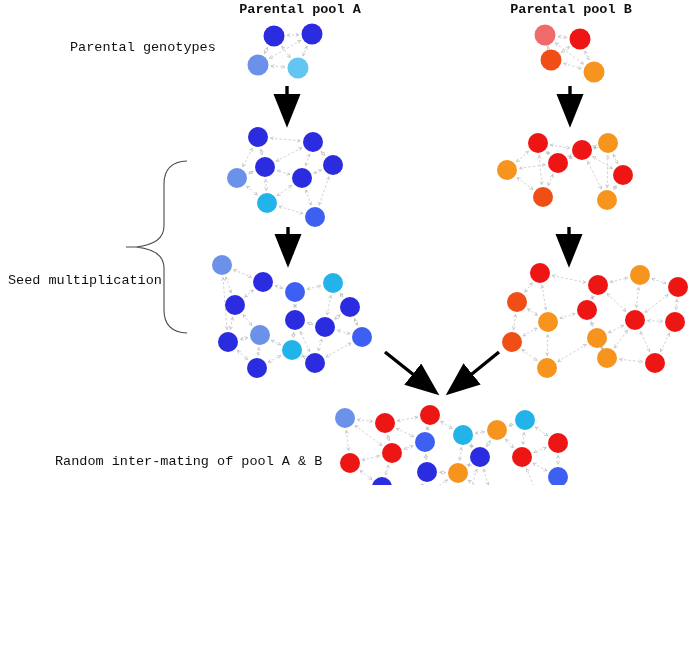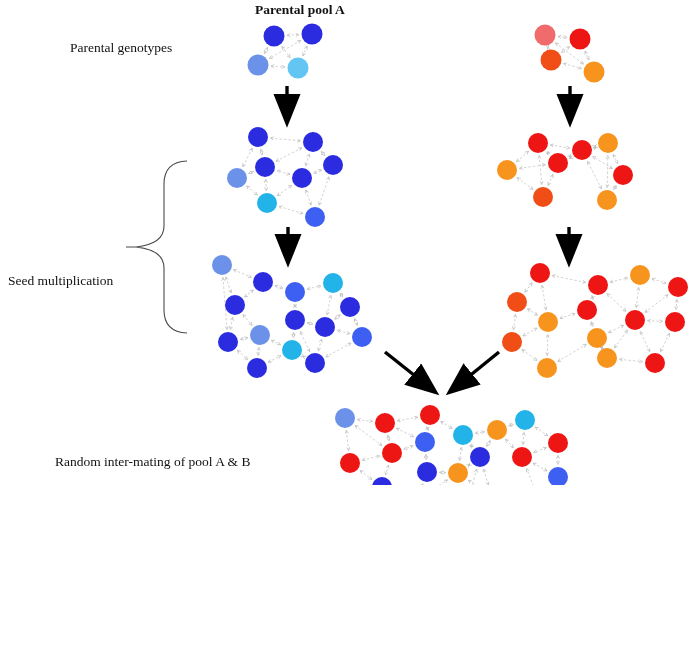--- a/index.html
+++ b/index.html
@@ -1,17 +1,17 @@
 <!DOCTYPE html>
 <html><head>
 <meta charset="utf-8">
 <style>
   html,body{margin:0;padding:0;background:#ffffff;}
   #canvas{position:relative;width:690px;height:485px;background:#ffffff;overflow:hidden;
-          font-family:Liberation Serif, serif;color:#111;}
+          font-family:Liberation Mono, monospace;color:#111;}
   .lbl{position:absolute;font-size:13.5px;line-height:15px;white-space:nowrap;}
   .lbl.bold{font-weight:bold;}
   .center{text-align:center;}
   #pool-a-title{left:230px;top:2px;width:140px;}
   #pool-b-title{left:501px;top:2px;width:140px;}
   #founder-genotypes{left:70px;top:40px;}
   #seed-multiplication{left:8px;top:240px;margin-top:33px;}
   #random-intermating{left:55px;top:454px;}
   #hybrid-seed{left:85px;top:597px;}
   #hybrid-seed sub{font-size:9.5px;}
@@ -282,16 +282,17 @@
         <ellipse cx="383" cy="643" rx="10.5" ry="9" fill="#7040a0"></ellipse>
         <ellipse cx="418" cy="643" rx="10.5" ry="9" fill="#f04e16"></ellipse>
         <ellipse cx="445" cy="645" rx="10.5" ry="9" fill="#7040a0"></ellipse>
         <ellipse cx="500" cy="642" rx="10.5" ry="9" fill="#7ea5ea"></ellipse>
         <ellipse cx="525" cy="637" rx="10.5" ry="9" fill="#7040a0"></ellipse>
         <ellipse cx="546" cy="629" rx="10.5" ry="9" fill="#7040a0"></ellipse>
       </g>
   </svg>
 
   <div class="lbl bold center" id="pool-a-title">Parental pool A</div>
+  <div class="lbl bold center" id="pool-b-title">Parental pool B</div>
   <div class="lbl" id="founder-genotypes">Parental genotypes</div>
   <div class="lbl" id="seed-multiplication">Seed multiplication</div>
   <div class="lbl" id="random-intermating">Random inter-mating of pool A &amp; B</div>
 </div>
 
 </body></html>

